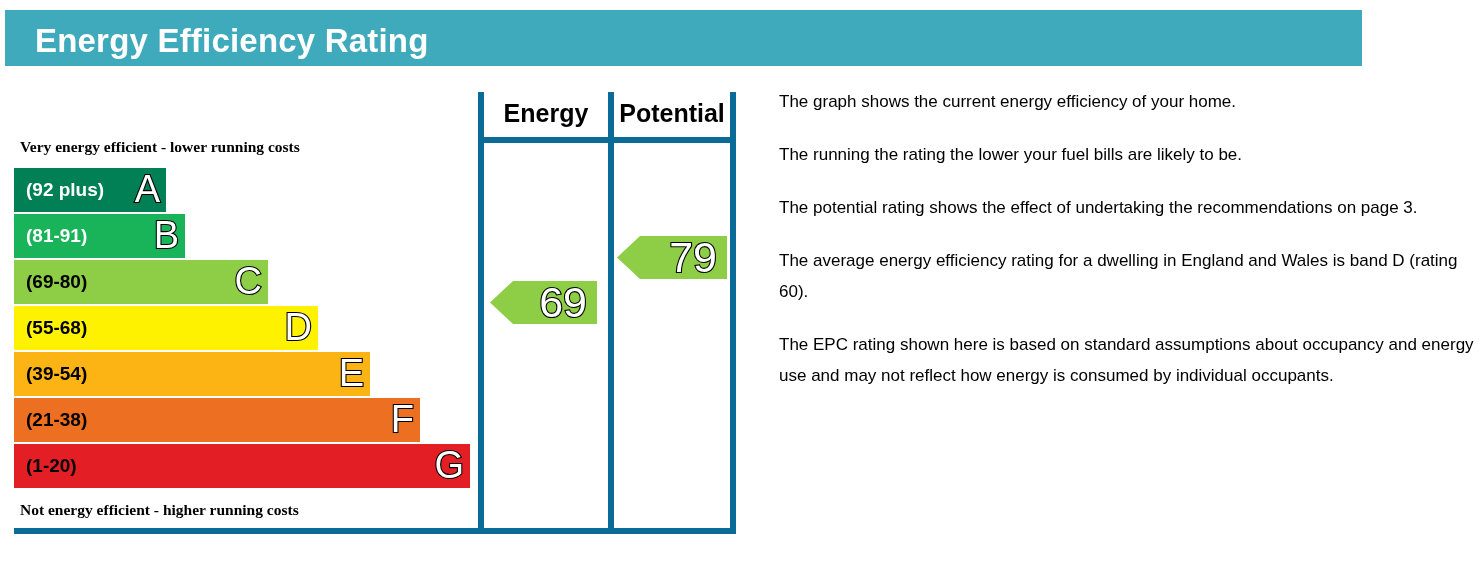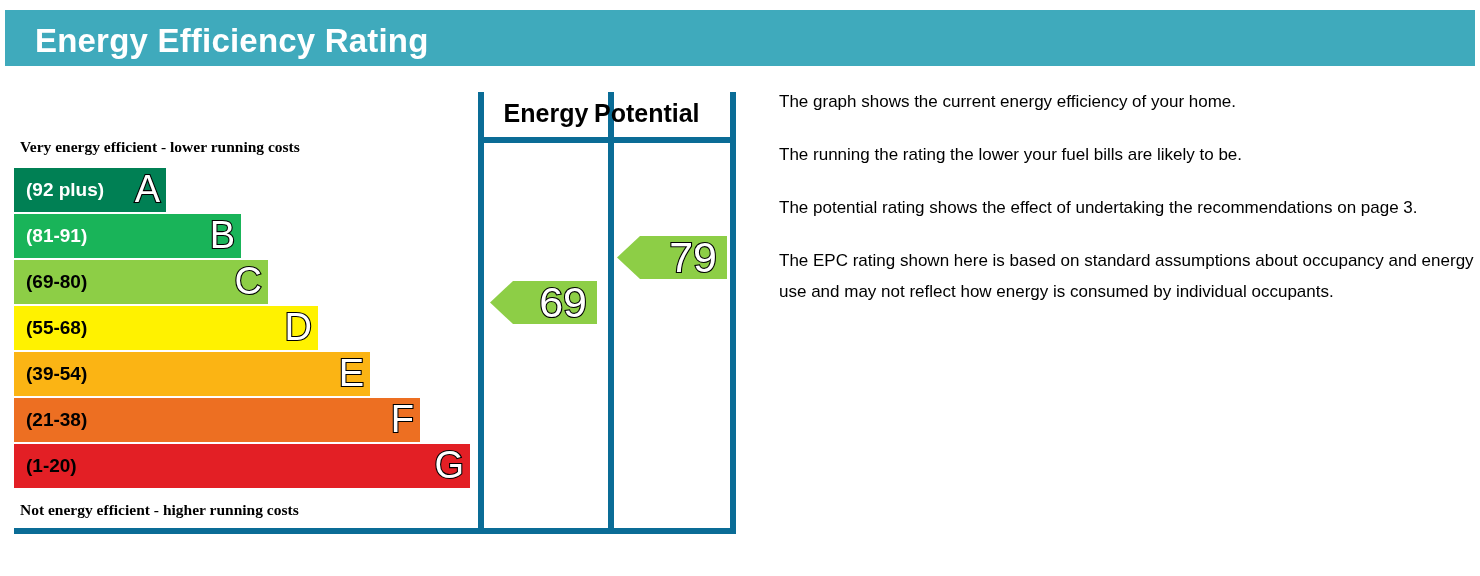--- a/index.html
+++ b/index.html
@@ -13,21 +13,21 @@
     position: relative;
     font-family: "Liberation Sans", sans-serif;
     overflow: hidden;
   }
 
   
   #header-banner {
     position: absolute;
     left: 5px;
     top: 10px;
-    width: 1470px;
+    width: 1357px;
     height: 56px;
     background: #3FAABC;
   }
   #header-title {
     position: absolute;
     left: 30px;
     top: 12px;
     font-size: 33px;
     font-weight: bold;
     color: #ffffff;
@@ -55,21 +55,21 @@
   .col-header {
     position: absolute;
     top: 19px;
     font-size: 25px;
     font-weight: bold;
     color: #000000;
     text-align: center;
     white-space: nowrap;
   }
   #header-current   { left: 484px; width: 124px; }
-  #header-potential { left: 594px; width: 100px; }
+  #header-potential { left: 614px; width: 116px; }
 
   
   .caption {
     position: absolute;
     left: 20px;
     font-size: 15.5px;
     font-weight: bold;
     color: #000000;
     white-space: nowrap;
     font-family: Liberation Serif, serif;
@@ -152,21 +152,21 @@
 
 <div id="chart-panel">
 
   <div class="caption" id="caption-top">Very energy efficient - lower running costs</div>
 
   <div id="bands">
       <div class="band" style="top: 0px; left: 0px; width: 152px; background: rgb(0, 128, 84);">
         <span class="band-range" style="color: rgb(255, 255, 255);">(92 plus)</span>
         <span class="band-letter">A</span>
       </div>
-      <div class="band" style="top: 46px; left: 0px; width: 227px; background: rgb(25, 180, 89);">
+      <div class="band" style="top: 46px; left: 0px; width: 171px; background: rgb(25, 180, 89);">
         <span class="band-range" style="color: rgb(255, 255, 255);">(81-91)</span>
         <span class="band-letter">B</span>
       </div>
       <div class="band" style="top: 92px; left: 0px; width: 254px; background: rgb(141, 206, 70);">
         <span class="band-range" style="color: rgb(0, 0, 0);">(69-80)</span>
         <span class="band-letter">C</span>
       </div>
       <div class="band" style="top: 138px; left: 0px; width: 304px; background: rgb(255, 242, 0);">
         <span class="band-range" style="color: rgb(0, 0, 0);">(55-68)</span>
         <span class="band-letter">D</span>
@@ -201,14 +201,15 @@
   </div>
   <div class="rating-arrow" id="arrow-potential" style="background: rgb(141, 206, 70);">
     <span class="rating-value">79</span>
   </div>
 </div>
 
 <div id="info-panel">
     <p class="info-paragraph">The graph shows the current energy efficiency of your home.</p>
     <p class="info-paragraph">The running the rating the lower your fuel bills are likely to be.</p>
     <p class="info-paragraph">The potential rating shows the effect of undertaking the recommendations on page 3.</p>
+    <p class="info-paragraph">The average energy efficiency rating for a dwelling in England and Wales is band D (rating 60).</p>
     <p class="info-paragraph">The EPC rating shown here is based on standard assumptions about occupancy and energy use and may not reflect how energy is consumed by individual occupants.</p>
   </div>
 
 </body></html>

